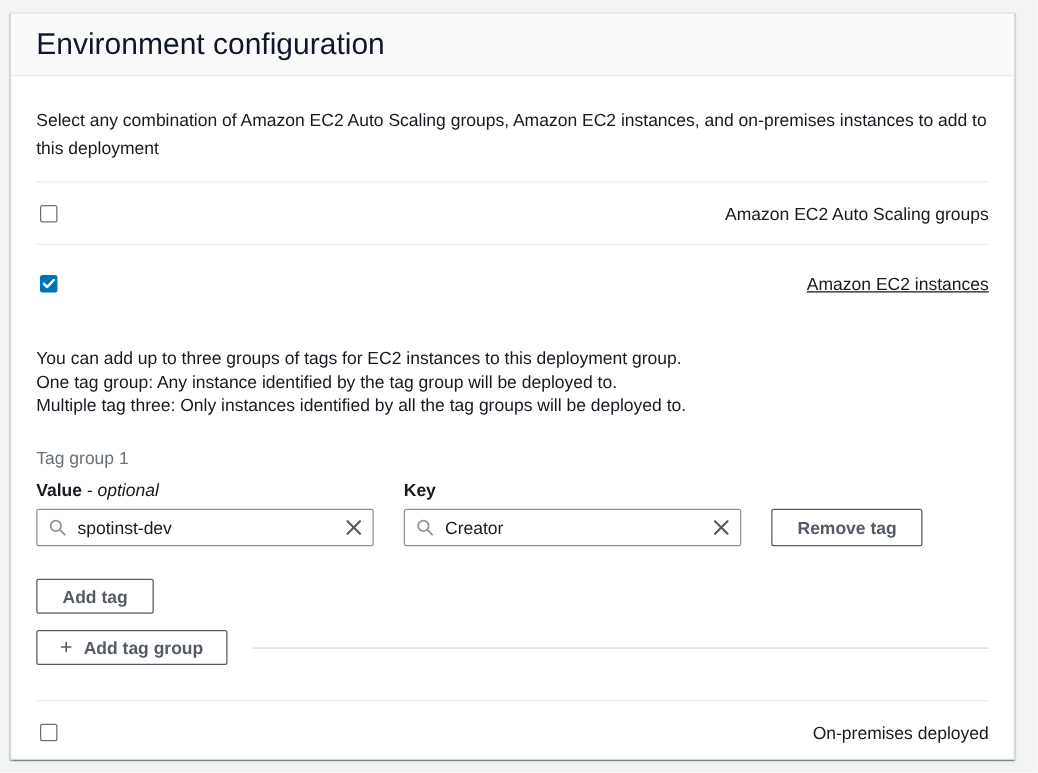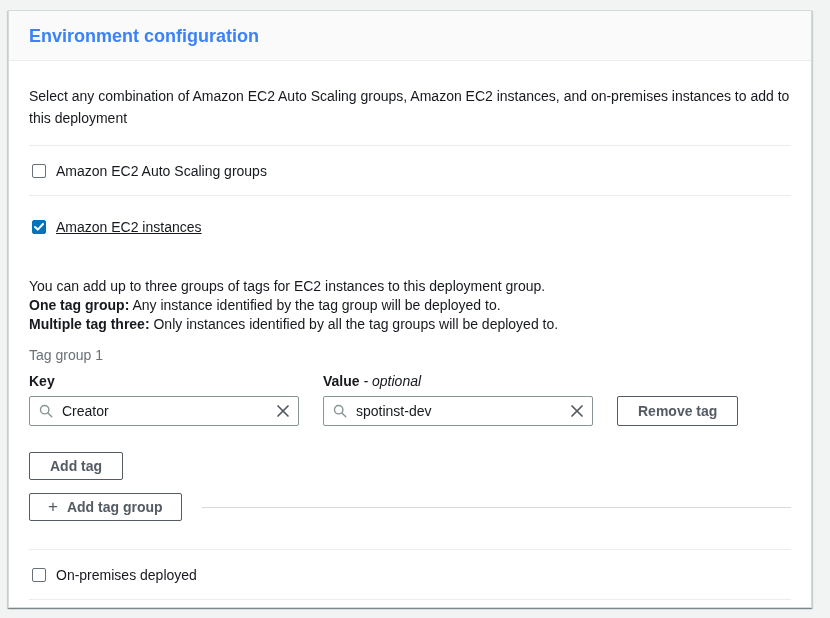--- a/index.html
+++ b/index.html
@@ -15,42 +15,42 @@
     width: 804px; height: 598px;
     background: #ffffff;
     border: 1px solid #d5dbdb;
     box-shadow: 0 1px 1px 0 rgba(0,28,36,0.35), 1px 1px 1px 0 rgba(0,28,36,0.12), -1px 1px 1px 0 rgba(0,28,36,0.12);
   }
   .card-header {
     background: #fafafa;
     border-bottom: 1px solid #eaeded;
     padding: 14px 20px 13px 20px;
   }
-  .card-title { font-size: 18px; font-weight: 700; line-height: 22px; color: #3b82f6; }
+  .card-title { font-size: 24px; font-weight: 400; line-height: 22px; color: #0f172a; }
   .card-body { padding: 22px 20px 0 20px; }
   .intro { margin: 2px 0 0 0; line-height: 22px; max-width: 762px; }
   .divider { border: 0; border-top: 1px solid #eaeded; margin: 16px 0 0 0; }
   .divider.after-row { margin-top: 0; }
   .divider.before-onprem { margin-top: 28px; }
 
-  .check-row { display: flex; align-items: center; padding: 15px 0 14px 3px; }
+  .check-row { display: flex; align-items: center; padding: 15px 0 14px 3px; justify-content: space-between; }
   .cb {
     flex: 0 0 auto; width: 14px; height: 14px;
     border: 1px solid #687078; border-radius: 2px; background: #fff;
     display: inline-flex; align-items: center; justify-content: center;
     cursor: pointer;
   }
   .cb.checked { background: #0073bb; border-color: #0073bb; }
   .cb svg { display: block; }
   .check-label { margin-left: 10px; cursor: pointer; line-height: 20px; }
 
   .tag-help { margin: 26px 0 0 0; line-height: 19px; }
-  .tag-help b { font-weight: 700; text-align: center; }
+  .tag-help b { font-weight: 400; text-align: center; }
 
-  .tag-group-title { margin-top: 12px; color: #687078; line-height: 18px; }
+  .tag-group-title { margin-top: 23px; color: #687078; line-height: 18px; }
 
   .tag-row { display: flex; align-items: flex-end; margin-top: 8px; }
   .field { width: 270px; margin-right: 24px; }
   .field-label { font-weight: 700; margin-bottom: 6px; line-height: 18px; }
   .field-label .opt { font-weight: 400; font-style: italic; }
   .input-wrap { position: relative; height: 30px; }
   .text-input {
     width: 100%; height: 30px;
     border: 1px solid #879596; border-radius: 2px;
     padding: 0 34px 0 32px;
@@ -112,47 +112,47 @@
       <span>You can add up to three groups of tags for EC2 instances to this deployment group.</span><br>
       <b>One tag group:</b><span> Any instance identified by the tag group will be deployed to.</span><br>
       <b>Multiple tag three:</b><span> Only instances identified by all the tag groups will be deployed to.</span>
     </p>
 
     <div class="tag-group-title">Tag group 1</div>
 
     <div class="tag-row">
 
       <div class="field">
-        <div class="field-label">Key</div>
+        <div class="field-label">
+          <span>Value</span>
+          <span class="opt">- optional</span>
+        </div>
         <div class="input-wrap">
           <svg class="search-icon" viewBox="0 0 16 16">
             <circle cx="6.5" cy="6.5" r="4.8" fill="none" stroke="#879596" stroke-width="1.6"></circle>
             <line x1="10.2" y1="10.2" x2="14.6" y2="14.6" stroke="#879596" stroke-width="1.6" stroke-linecap="round"></line>
           </svg>
-          <input class="text-input" type="text" value="Creator" style="">
+          <input class="text-input" type="text" value="spotinst-dev" style="">
           <button class="clear-btn">
             <svg width="14" height="14" viewBox="0 0 14 14">
               <line x1="2" y1="2" x2="12" y2="12" stroke="#545b64" stroke-width="1.7" stroke-linecap="round"></line>
               <line x1="12" y1="2" x2="2" y2="12" stroke="#545b64" stroke-width="1.7" stroke-linecap="round"></line>
             </svg>
           </button>
         </div>
       </div>
 
       <div class="field">
-        <div class="field-label">
-          <span>Value</span>
-          <span class="opt">- optional</span>
-        </div>
+        <div class="field-label">Key</div>
         <div class="input-wrap">
           <svg class="search-icon" viewBox="0 0 16 16">
             <circle cx="6.5" cy="6.5" r="4.8" fill="none" stroke="#879596" stroke-width="1.6"></circle>
             <line x1="10.2" y1="10.2" x2="14.6" y2="14.6" stroke="#879596" stroke-width="1.6" stroke-linecap="round"></line>
           </svg>
-          <input class="text-input" type="text" value="spotinst-dev" style="">
+          <input class="text-input" type="text" value="Creator" style="">
           <button class="clear-btn">
             <svg width="14" height="14" viewBox="0 0 14 14">
               <line x1="2" y1="2" x2="12" y2="12" stroke="#545b64" stroke-width="1.7" stroke-linecap="round"></line>
               <line x1="12" y1="2" x2="2" y2="12" stroke="#545b64" stroke-width="1.7" stroke-linecap="round"></line>
             </svg>
           </button>
         </div>
       </div>
 
       <button class="btn">Remove tag</button>

